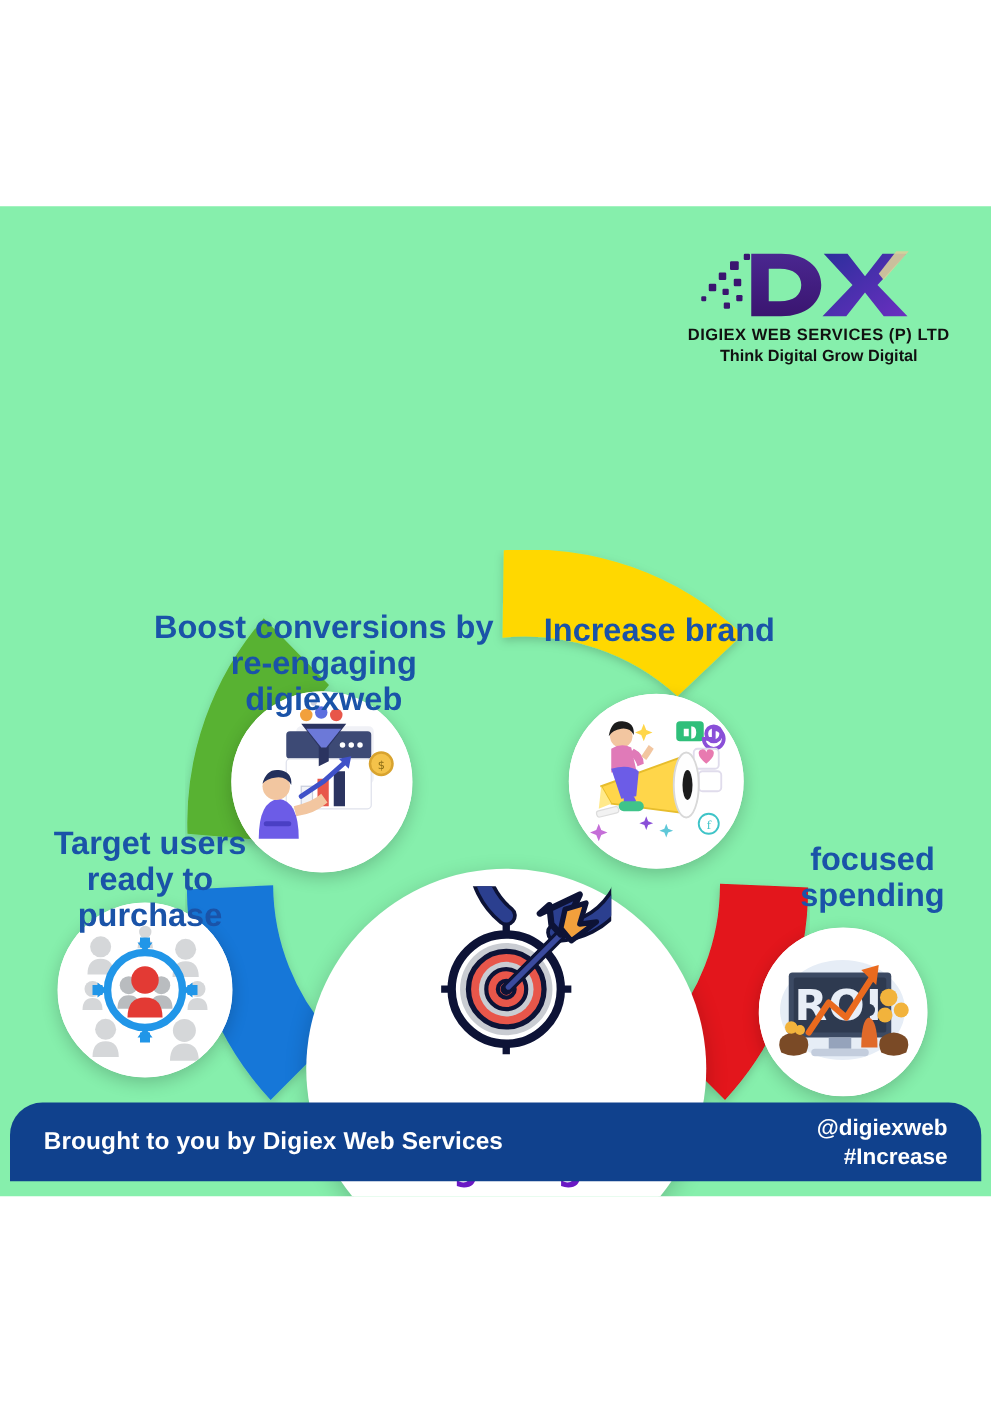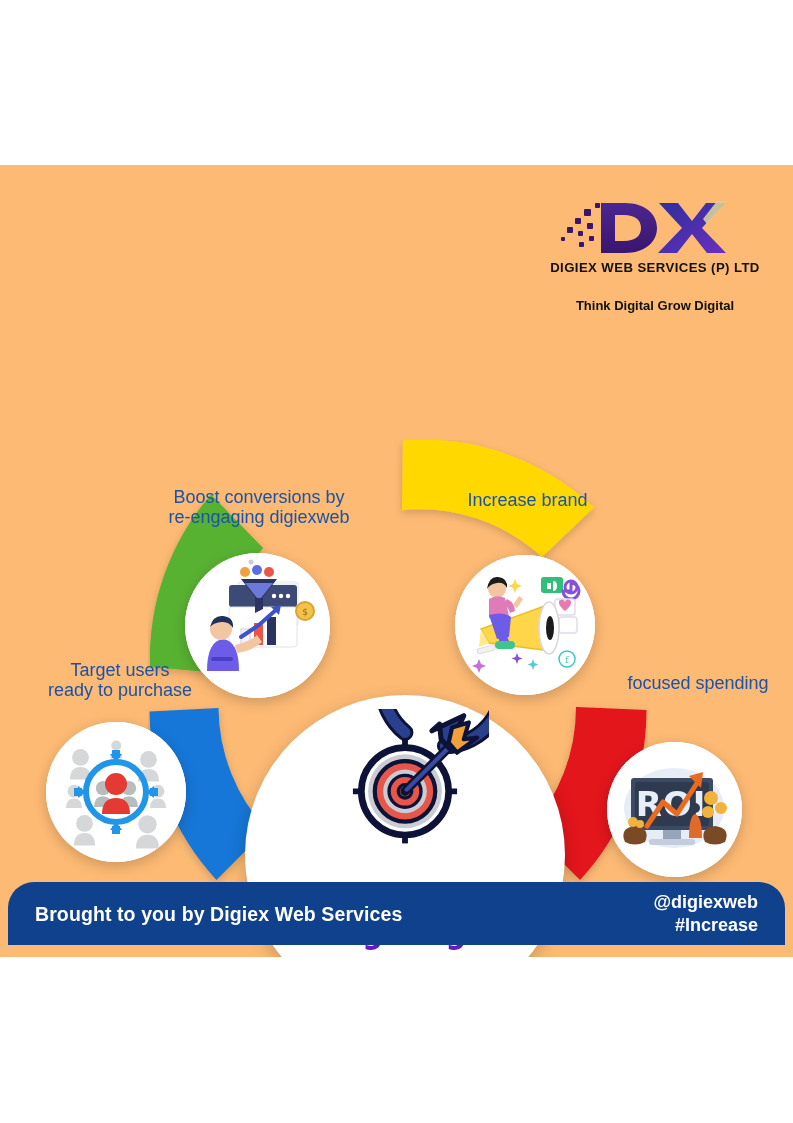--- a/index.html
+++ b/index.html
@@ -1,28 +1,28 @@
 <!DOCTYPE html>
 <html><head>
 <meta charset="utf-8">
 <style>
   html,body{margin:0;padding:0;background:#ffffff;}
   body{width:793px;height:1123px;position:relative;overflow:hidden;
        font-family:"Liberation Sans","DejaVu Sans",sans-serif;}
 
   
   #canvas{position:absolute;left:0;top:165px;width:793px;height:792px;
-          background:#fdba74;overflow:hidden;}
+          background:#86efac;overflow:hidden;}
 
   
   #logo{position:absolute;right:14px;top:32px;width:248px;text-align:center;}
   #logo-mark{height:62px;position:relative;display:block;}
   #logo-name{font-size:13.2px;font-weight:bold;letter-spacing:.4px;color:#111;
              margin-top:1px;white-space:nowrap;}
-  #logo-tag{font-size:13px;font-weight:bold;color:#111;margin-top:23px;white-space:nowrap;}
+  #logo-tag{font-size:13px;font-weight:bold;color:#111;margin-top:2px;white-space:nowrap;}
 
   
   #ring{position:absolute;left:148px;top:275px;width:500px;height:500px;}
   #ring svg{display:block;}
 
   
   #center{position:absolute;left:245px;top:530px;width:320px;height:320px;
           border-radius:50%;background:#fff;
           box-shadow:0 5px 18px rgba(0,0,0,.20);
           display:flex;flex-direction:column;align-items:center;
@@ -37,21 +37,21 @@
   
   .bubble{position:absolute;border-radius:50%;background:#fff;
           box-shadow:0 4px 14px rgba(0,0,0,.20);overflow:hidden;}
   .bubble svg{display:block;width:100%;height:100%;}
   #bub-boost{left:185px;top:388px;width:145px;height:145px;}
   #bub-brand{left:455px;top:390px;width:140px;height:140px;}
   #bub-target{left:46px;top:557px;width:140px;height:140px;}
   #bub-roi{left:607px;top:577px;width:135px;height:135px;}
 
   
-  .label{position:absolute;color:#1a53a8;font-weight:normal;font-size:18px;
+  .label{position:absolute;color:#1a53a8;font-weight:bold;font-size:26px;
          line-height:1.12;}
   #lab-boost{left:120px;top:322px;width:278px;text-align:center;}
   #lab-brand{left:420px;top:325px;width:215px;text-align:center;}
   #lab-target{left:0px;top:495px;width:200px;text-align:center;padding-left:20px;}
   #lab-roi{left:603px;top:508px;width:190px;text-align:center;}
 
   
   #footer{position:absolute;left:8px;top:717px;width:777px;height:63px;
           background:#10418d;border-radius:26px 26px 0 0;}
   #footer-text{position:absolute;left:27px;top:50%;transform:translateY(-50%);

